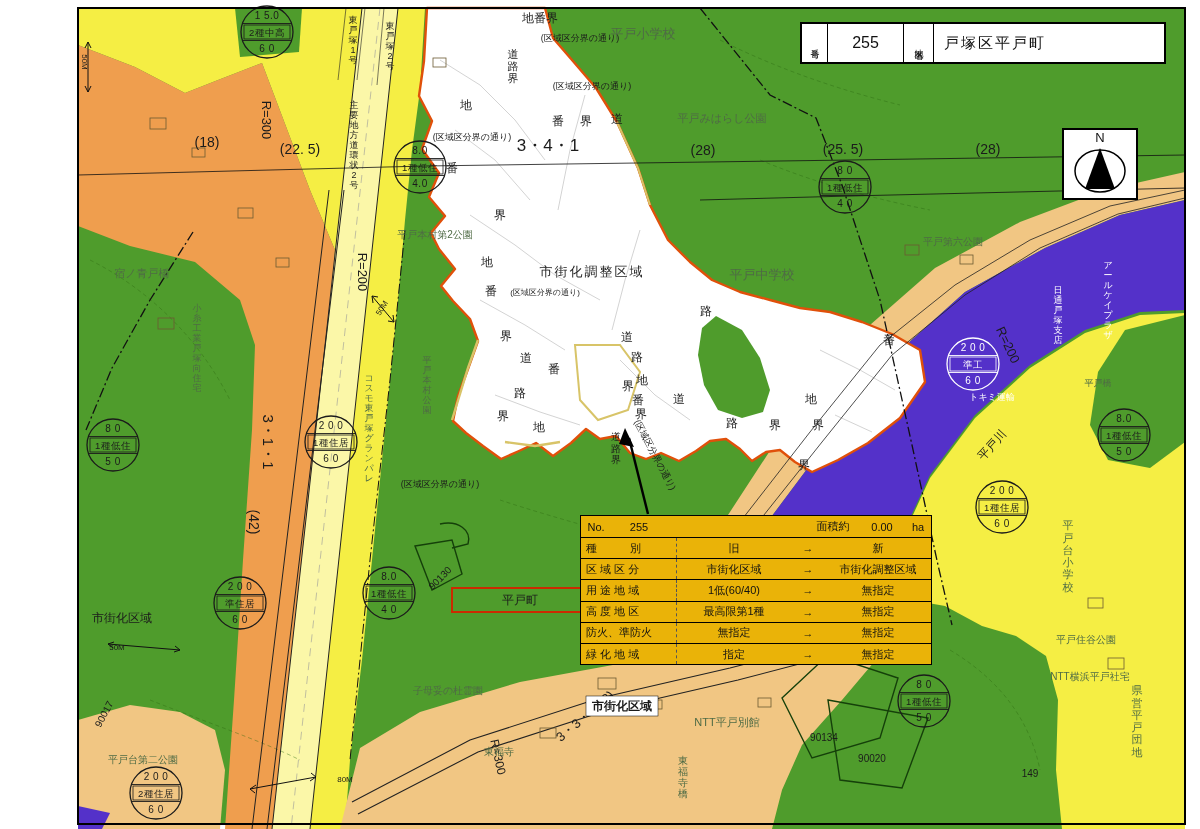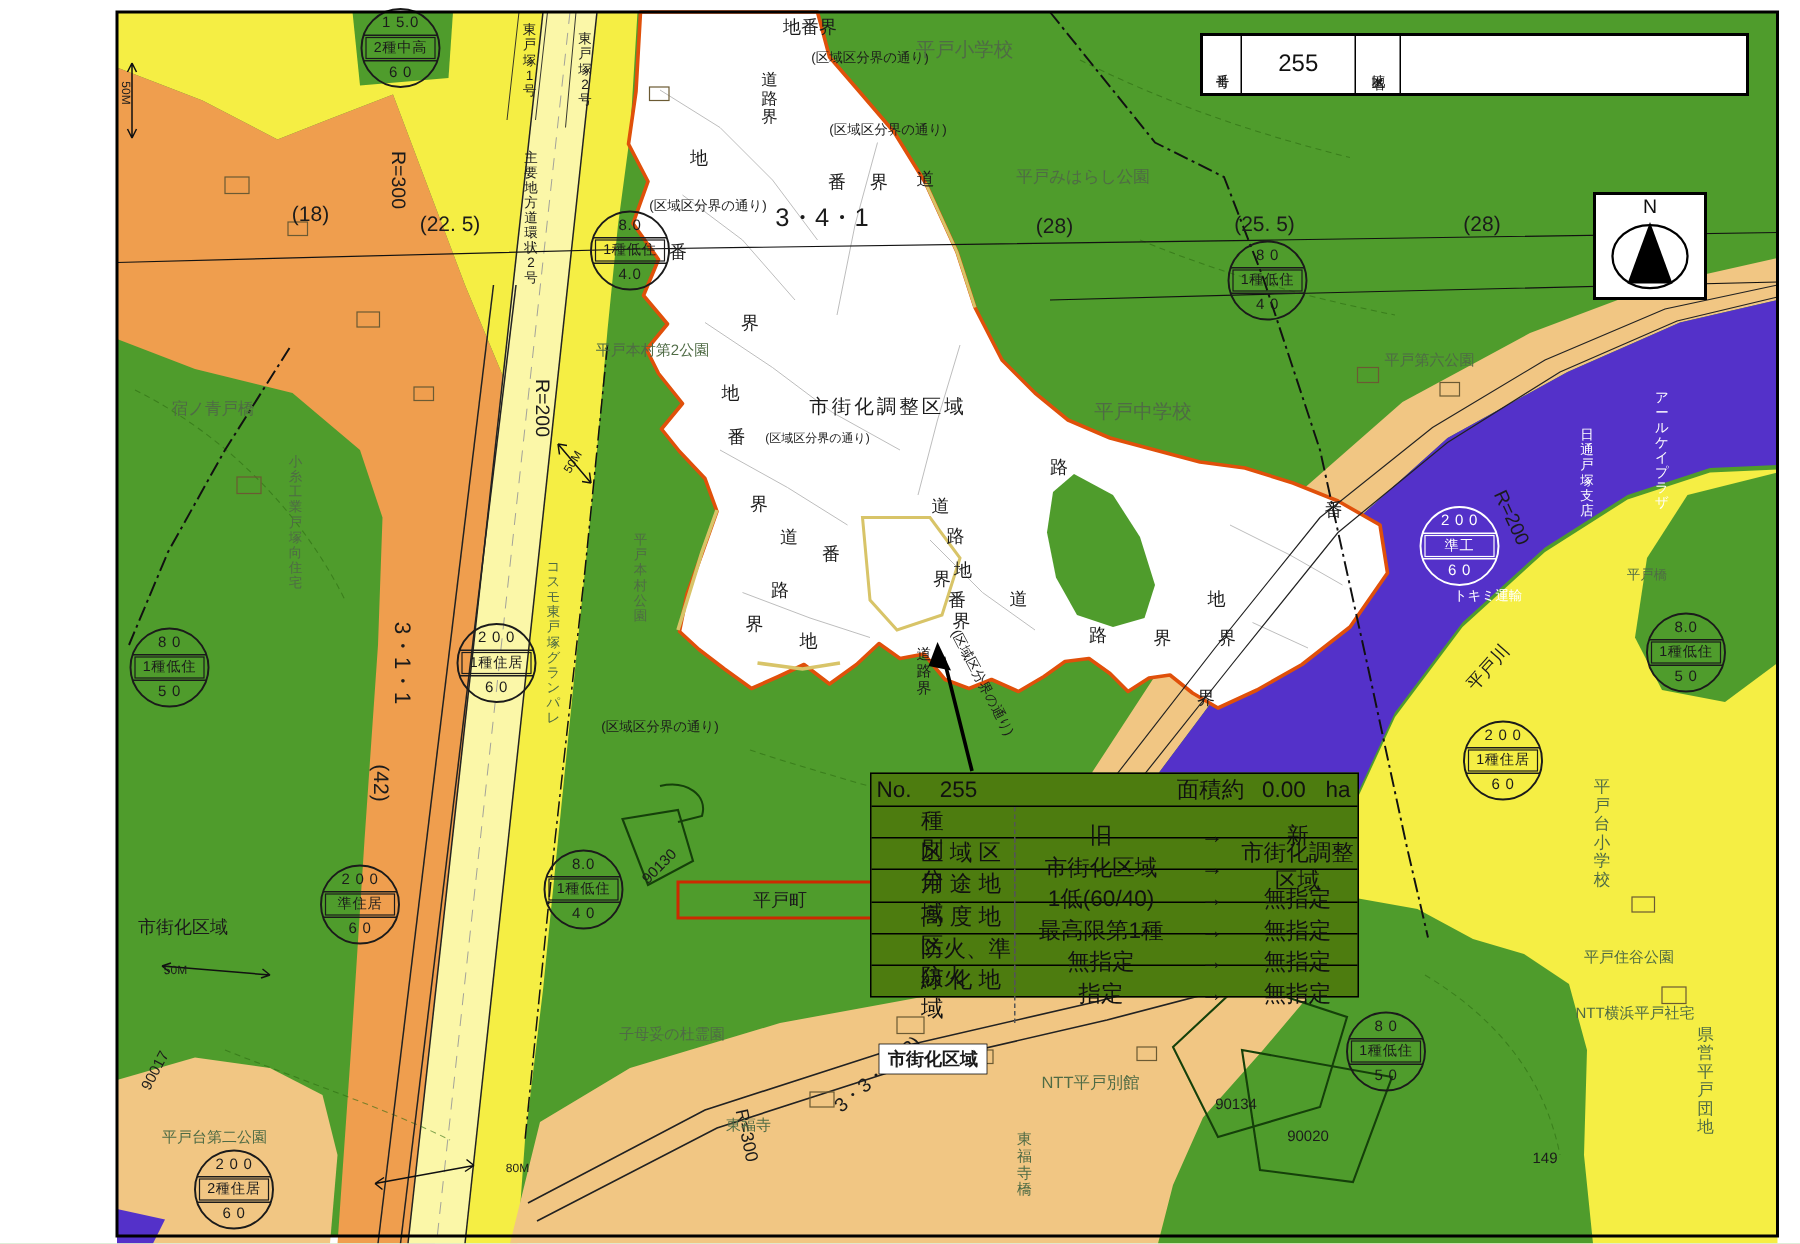--- a/index.html
+++ b/index.html
@@ -12,28 +12,28 @@
   .titlebox .cell{display:flex;align-items:center;justify-content:center;box-sizing:border-box;}
   .tb-vert{writing-mode:vertical-rl;text-orientation:upright;font-size:9px;line-height:1;letter-spacing:1px;}
   .tb-b{border-right:1px solid #000;}
   .tb-num{font-size:16px;}
   .tb-name{font-size:15px;justify-content:flex-start !important;padding-left:10px;letter-spacing:2px;}
   
   .compass{position:absolute;left:1062px;top:128px;width:76px;height:72px;background:#fff;
     border:2px solid #000;box-sizing:border-box;}
   .compass .nlbl{position:absolute;top:0px;left:0;right:0;text-align:center;font-size:13px;}
   
-  .itable{position:absolute;left:580px;top:515px;width:326px;background:#4d7c0f;border:1.5px solid #000;
-    box-sizing:border-box;font-size:15px;color:#111;}
+  .itable{position:absolute;left:580px;top:515px;width:352px;background:#eab308;border:1.5px solid #000;
+    box-sizing:border-box;font-size:11px;color:#111;}
   .thead{display:grid;grid-template-columns:30px 56px 1fr 52px 46px 26px;height:21px;align-items:center;}
   .thead span{text-align:center;}
   .trow{display:grid;grid-template-columns:96px 114px 34px 1fr;height:20.2px;border-top:1px solid #000;
     align-items:center;text-align:center;}
   .trow .cat{text-align:left;padding-left:5px;border-right:1px dashed #555;height:100%;
-    display:flex;align-items:center;box-sizing:border-box;margin-left:28px;}
+    display:flex;align-items:center;box-sizing:border-box;}
 </style>
 </head>
 <body>
 
 <div id="stage">
 
 <svg id="map-svg" width="1200" height="829" viewBox="0 0 1200 829">
 
   <rect x="78" y="8" width="1107" height="816" fill="#4f9c2c"></rect>
 
@@ -601,20 +601,21 @@
         </g>
       </g>
 
   <rect x="78" y="8" width="1107" height="816" fill="none" stroke="#000" stroke-width="2"></rect>
 </svg>
 
 <div class="titlebox">
   <div class="cell tb-vert tb-b">番号</div>
   <div class="cell tb-num tb-b">255</div>
   <div class="cell tb-vert tb-b">地区名</div>
+  <div class="cell tb-name">戸塚区平戸町</div>
 </div>
 
 <div class="compass">
   <div class="nlbl">N</div>
   <svg width="72" height="54" viewBox="0 0 72 54" style="position:absolute;left:0;top:14px;">
     <ellipse cx="36" cy="27" rx="25" ry="21" fill="none" stroke="#000" stroke-width="1.5"></ellipse>
     <polygon points="36,4 21,45 51,45" fill="#000"></polygon>
   </svg>
 </div>
 

